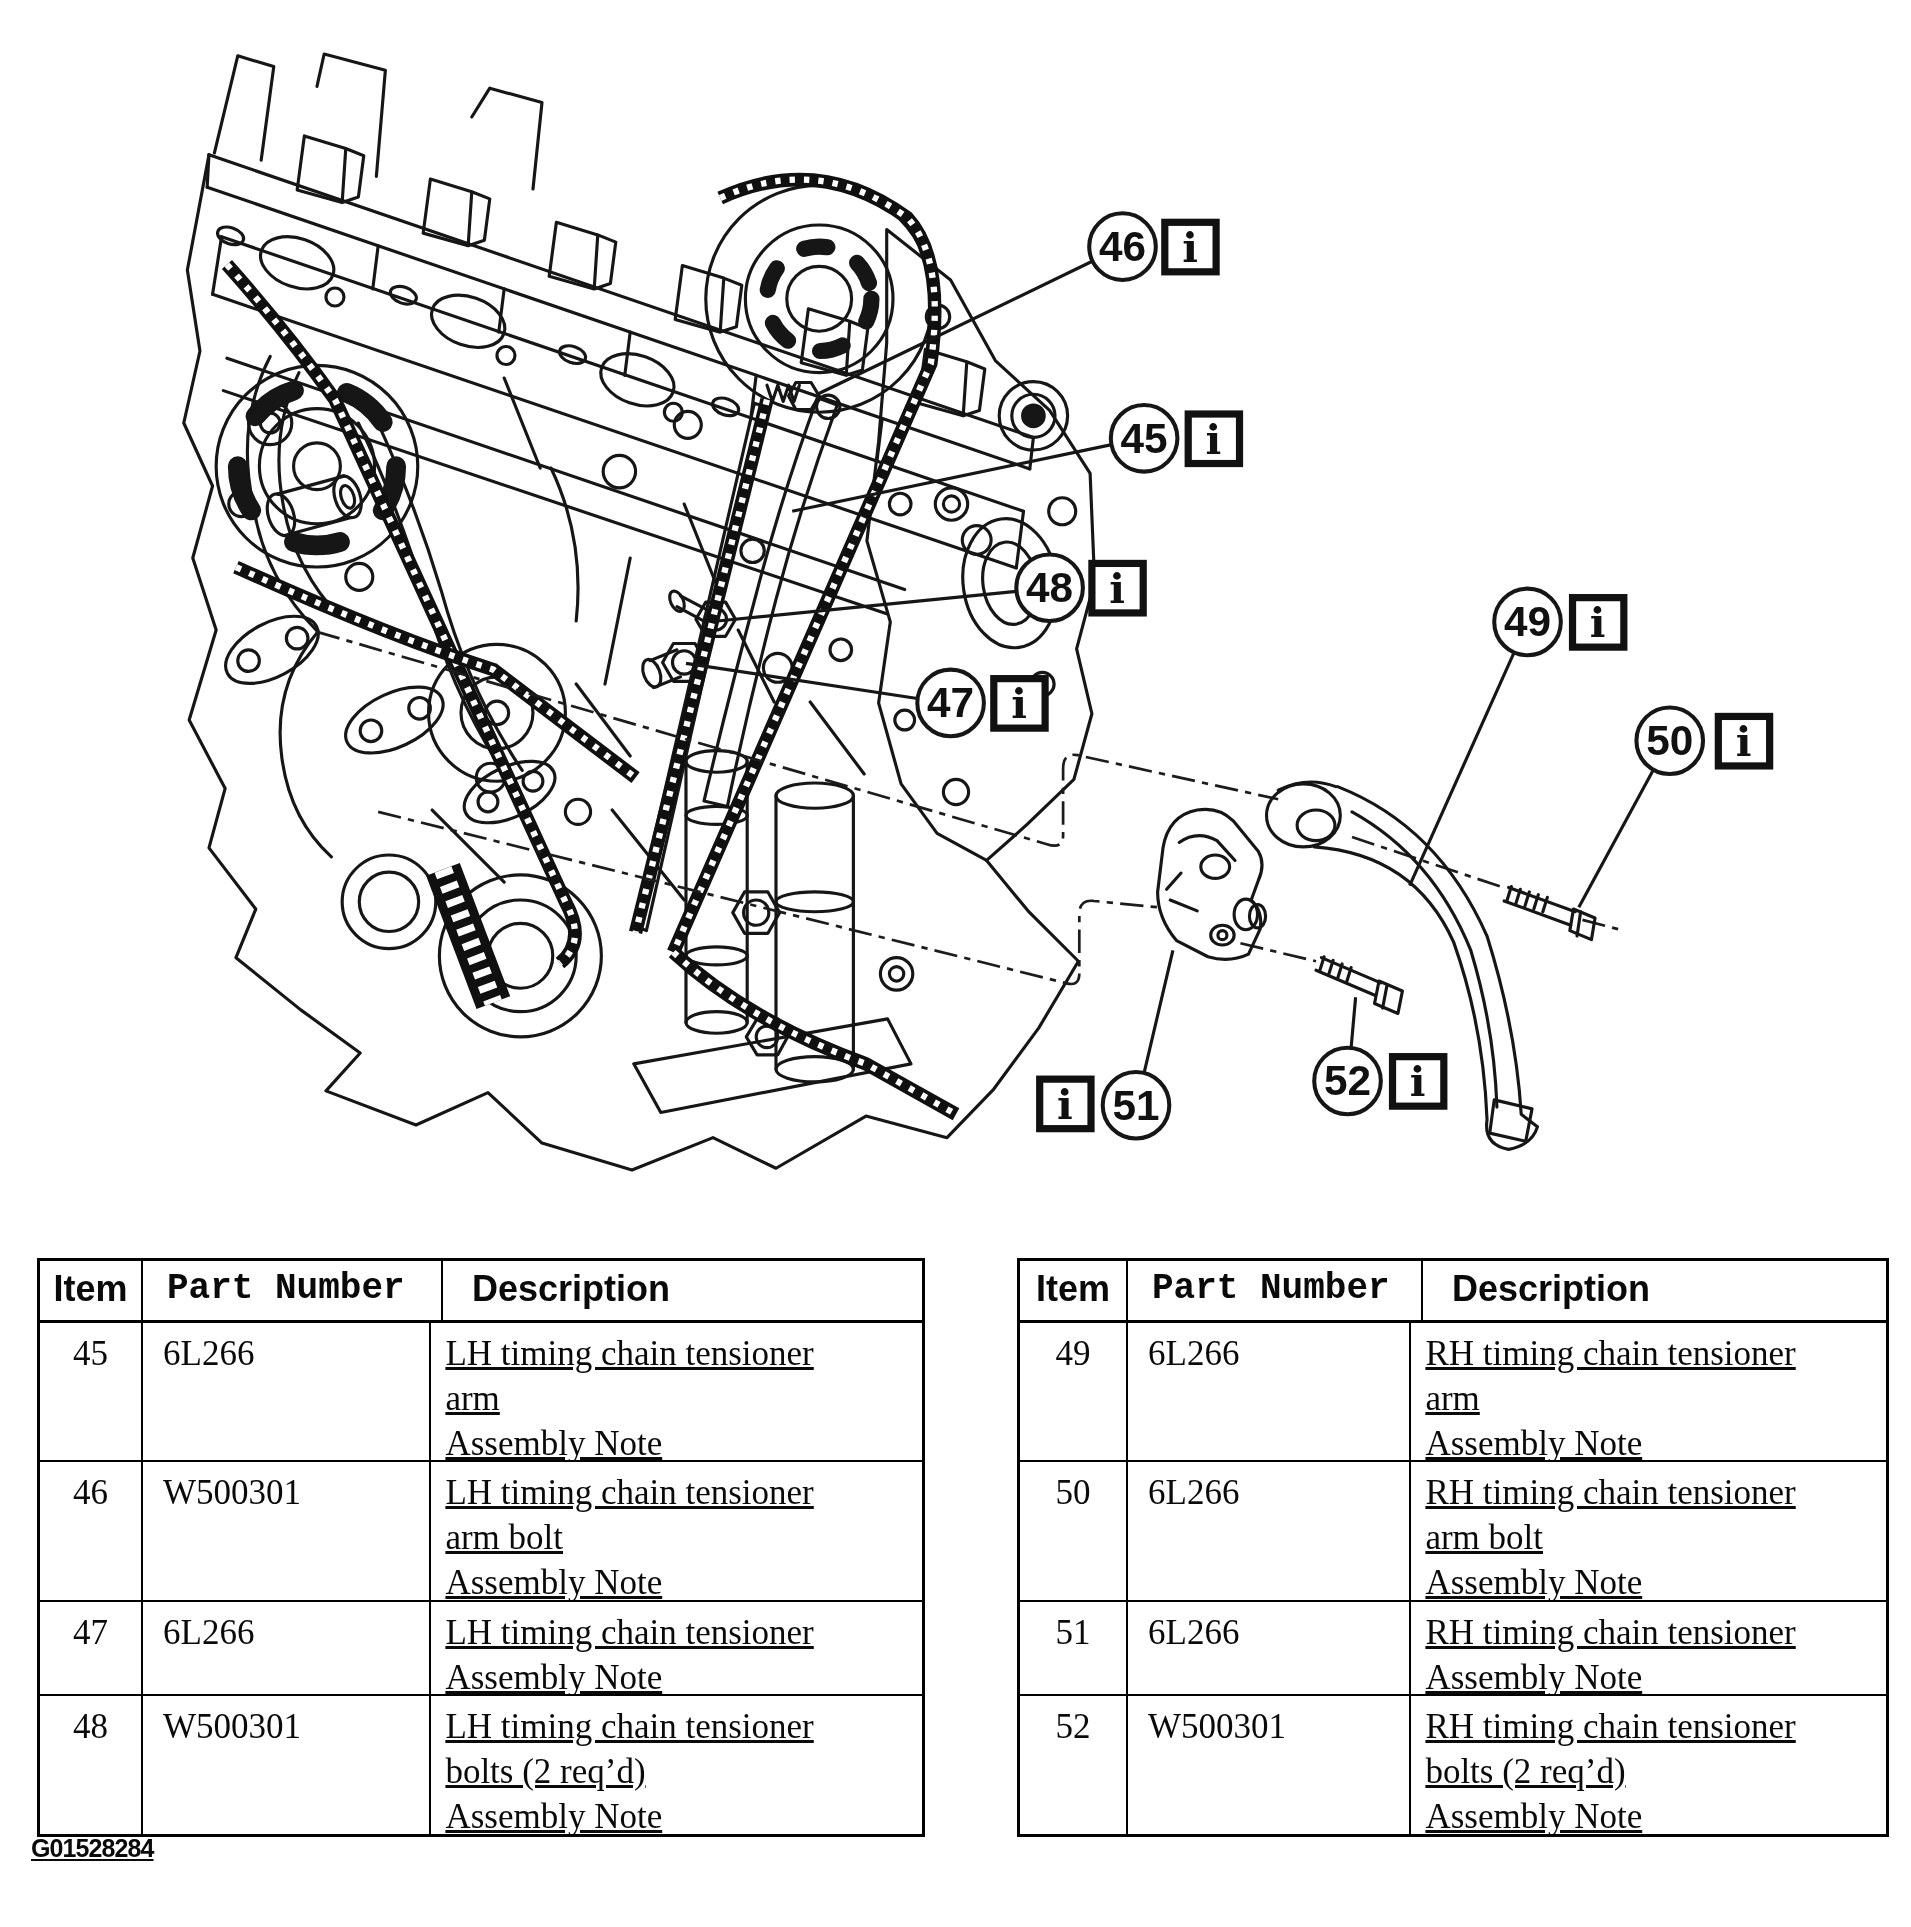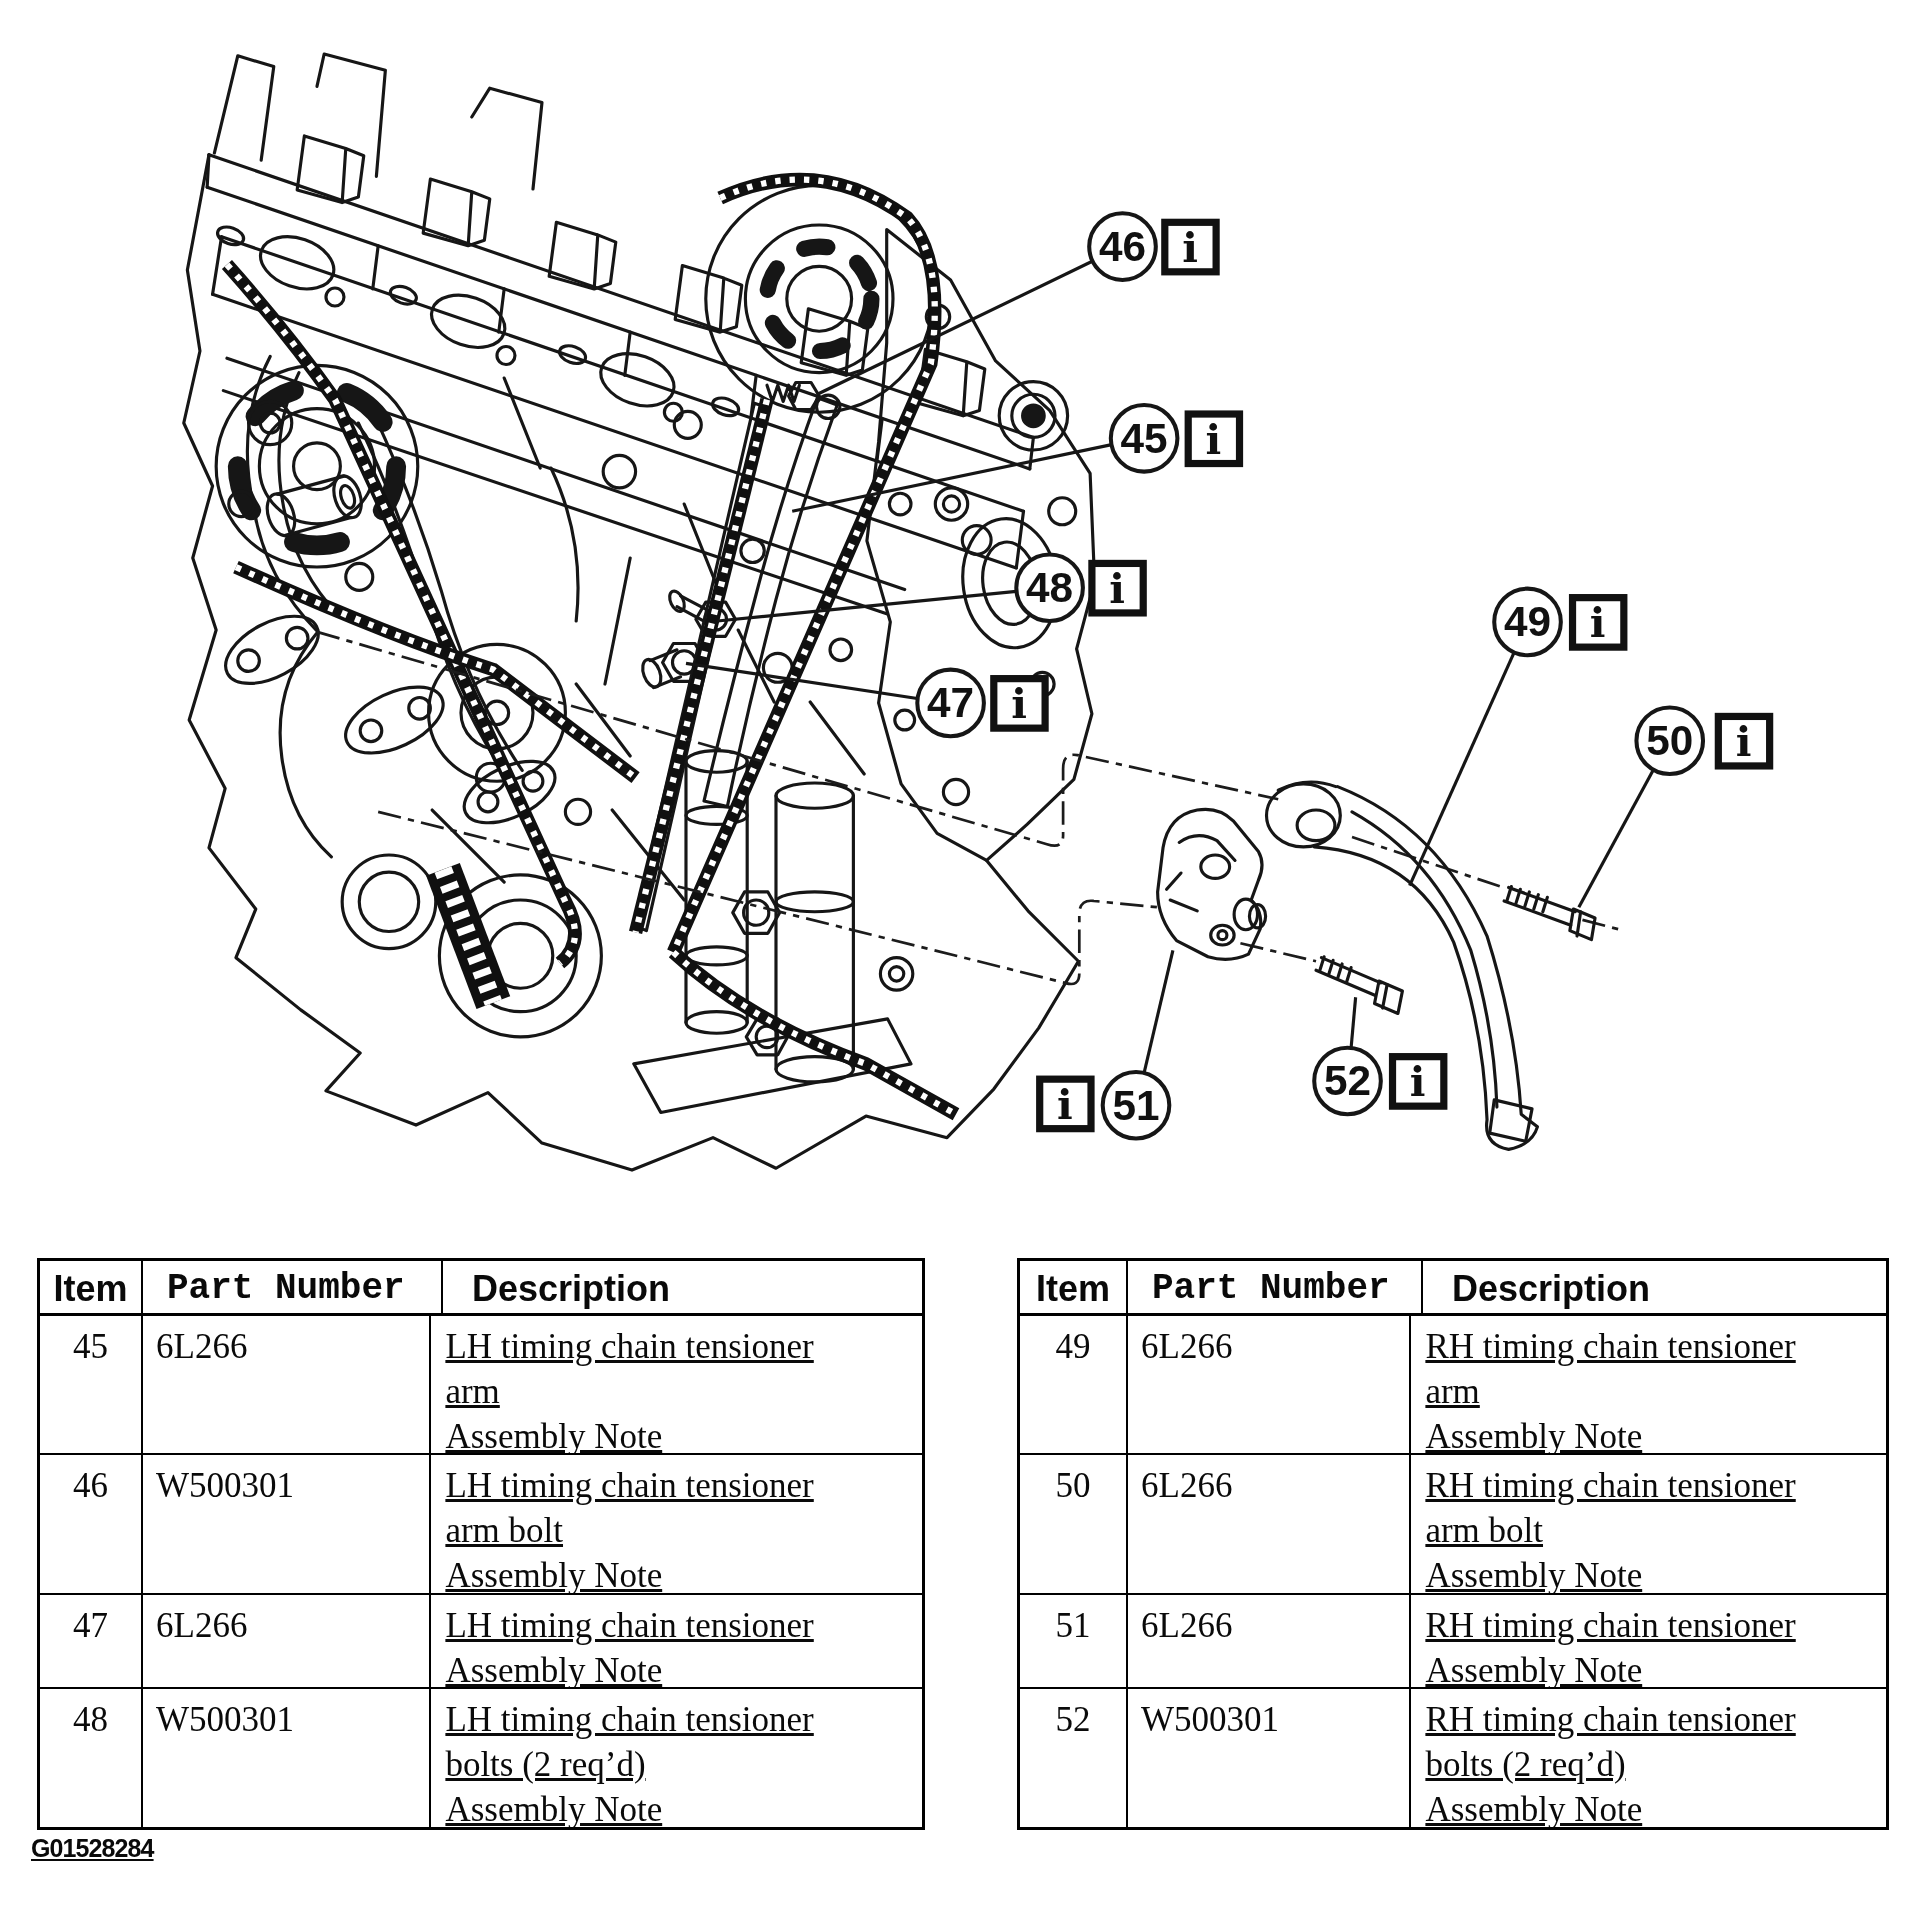--- a/index.html
+++ b/index.html
@@ -20,32 +20,32 @@
   .art{stroke:#161616;fill:none;stroke-width:3.5;stroke-linejoin:round;stroke-linecap:round;}
   .chain-base{stroke:#101010;stroke-width:15;fill:none;}
   .chain-link{stroke:#ffffff;stroke-width:7;fill:none;stroke-dasharray:6 10;}
   .phantom{stroke:#1c1c1c;stroke-width:3;fill:none;stroke-dasharray:26 8 7 8;}
 
   
   .ptable{position:absolute;border:3.6px solid #000;background:#fff;box-sizing:border-box;}
   .prow{display:grid;box-sizing:border-box;}
   .t-left .prow{grid-template-columns:101px 288px auto;}
   .t-right .prow{grid-template-columns:106px 283px auto;}
-  .prow.hdr{height:52px;}
+  .prow.hdr{height:59px;}
   .prow.body{border-top:2.7px solid #000;}
   .prow.body.first{border-top:3.6px solid #000;}
   .cell{box-sizing:border-box;overflow:hidden;}
   .cell.c2,.cell.c3{border-left:2.7px solid #000;}
   .hcell{font-family:"Liberation Sans",sans-serif;font-weight:bold;font-size:36px;line-height:49px;padding-top:2.7px;}
   .hcell.c1{text-align:center;}
   .hcell.c2{padding-left:24px;font-family:Liberation Mono, monospace;}
   .hcell.c3{padding-left:29px;margin-left:12px;}
   .bcell{font-family:"Liberation Serif",serif;font-size:35px;line-height:45px;padding-top:8px;}
   .bcell.c1{text-align:center;}
-  .bcell.c2{padding-left:13px;}
+  .bcell.c2{padding-left:20px;}
   .bcell.c3{padding-left:14.4px;text-decoration:underline;}
 
   .gcode{position:absolute;left:31px;top:1834px;font-family:"Liberation Sans",sans-serif;
          font-weight:bold;font-size:25px;letter-spacing:-0.9px;color:#0a0a0a;text-decoration:underline;}
 </style>
 </head>
 <body>
 
 <div class="page">
 

